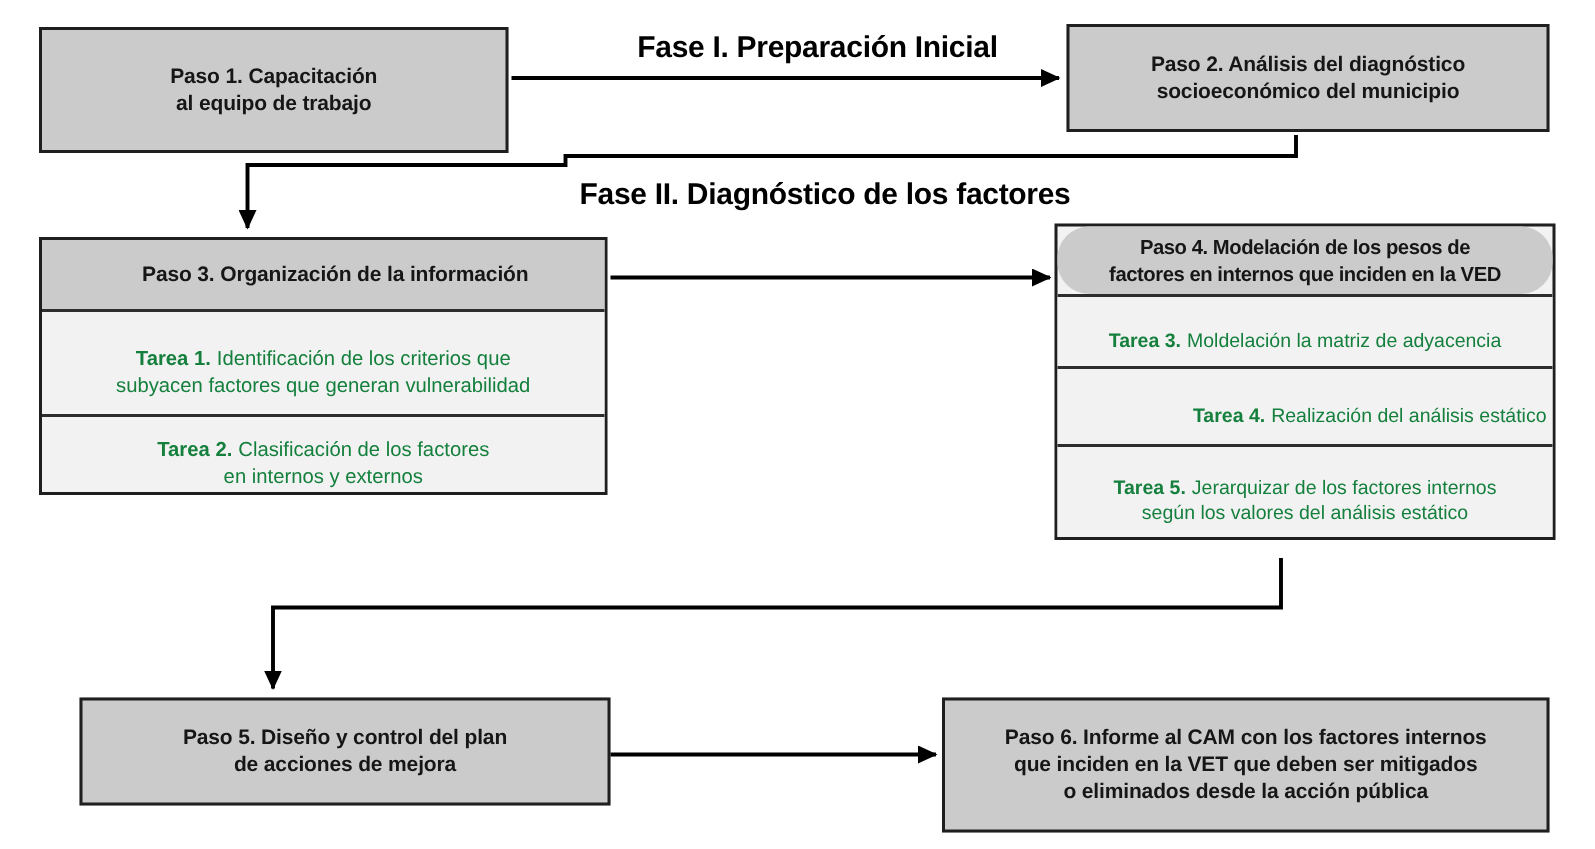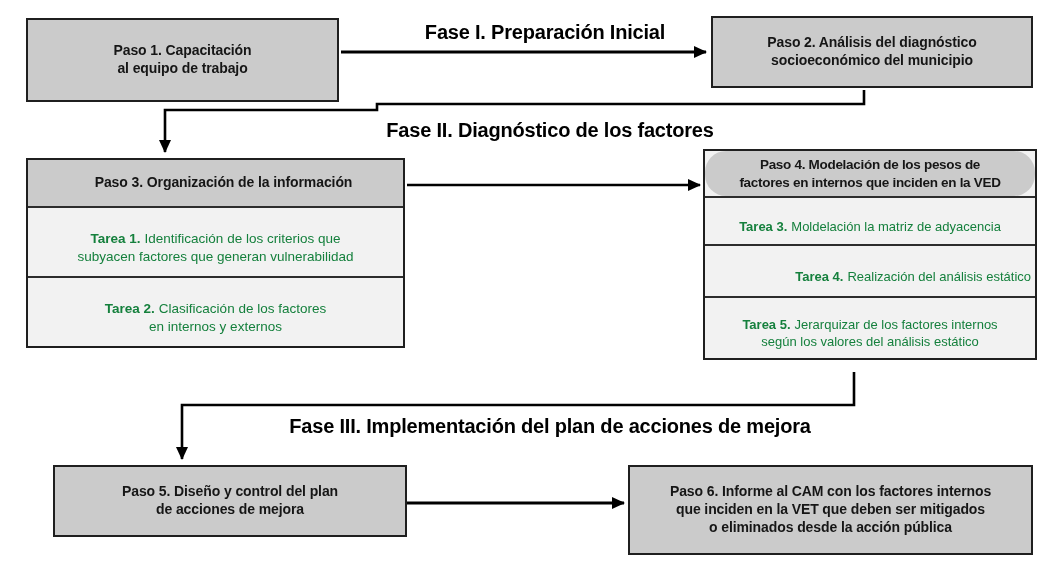--- a/index.html
+++ b/index.html
@@ -49,41 +49,40 @@
     </defs>
     <path d="M 341 52 L 706 52" fill="none" stroke="#000" stroke-width="2.8" marker-end="url(#ah)"></path>
     <path d="M 864 90 L 864 104 L 377 104 L 377 110 L 165 110 L 165 152" fill="none" stroke="#000" stroke-width="2.6" marker-end="url(#ah)"></path>
     <path d="M 407 185 L 700 185" fill="none" stroke="#000" stroke-width="2.6" marker-end="url(#ah)"></path>
     <path d="M 854 372 L 854 405 L 182 405 L 182 459" fill="none" stroke="#000" stroke-width="2.6" marker-end="url(#ah)"></path>
     <path d="M 364 503 L 624 503" fill="none" stroke="#000" stroke-width="2.8" marker-end="url(#ah)"></path>
   </svg>
 
   <div class="phase-label" style="left:545px; top:21px;">Fase I. Preparación Inicial</div>
   <div class="phase-label" style="left:550px; top:119px;">Fase II. Diagnóstico de los factores</div>
-  <div class="phase-label" style="left:550px; top:415px;">Fase III. Implementación del plan de acciones de mejora</div>
 
   <div class="step simple" style="left:26px; top:18px; width:313px; height:84px;">
     <div class="title">Paso 1. Capacitación
 al equipo de trabajo</div>
   </div>
 
   <div class="step simple" style="left:711px; top:16px; width:322px; height:72px;">
     <div class="title">Paso 2. Análisis del diagnóstico
 socioeconómico del municipio</div>
   </div>
 
   <div class="step compound" style="left:26px; top:158px; width:379px;">
     <div class="sec header" style="height:46px;padding-left:20px;">
       <div class="title">Paso 3. Organización de la información</div>
     </div>
     <div class="sec" style="height:70px;">
       <div class="task"><span class="task-label">Tarea 1.</span><span>Identificación de los criterios que
 subyacen factores que generan vulnerabilidad</span></div>
     </div>
-    <div class="sec" style="height:70px;">
+    <div class="sec" style="height:52px;">
       <div class="task"><span class="task-label">Tarea 2.</span><span>Clasificación de los factores
 en internos y externos</span></div>
     </div>
   </div>
 
   <div class="step compound" style="left:703px; top:149px; width:334px;">
     <div class="sec header" style="height:45px;border-radius:21px;">
       <div class="title title-tight">Paso 4. Modelación de los pesos de
 factores en internos que inciden en la VED</div>
     </div>

